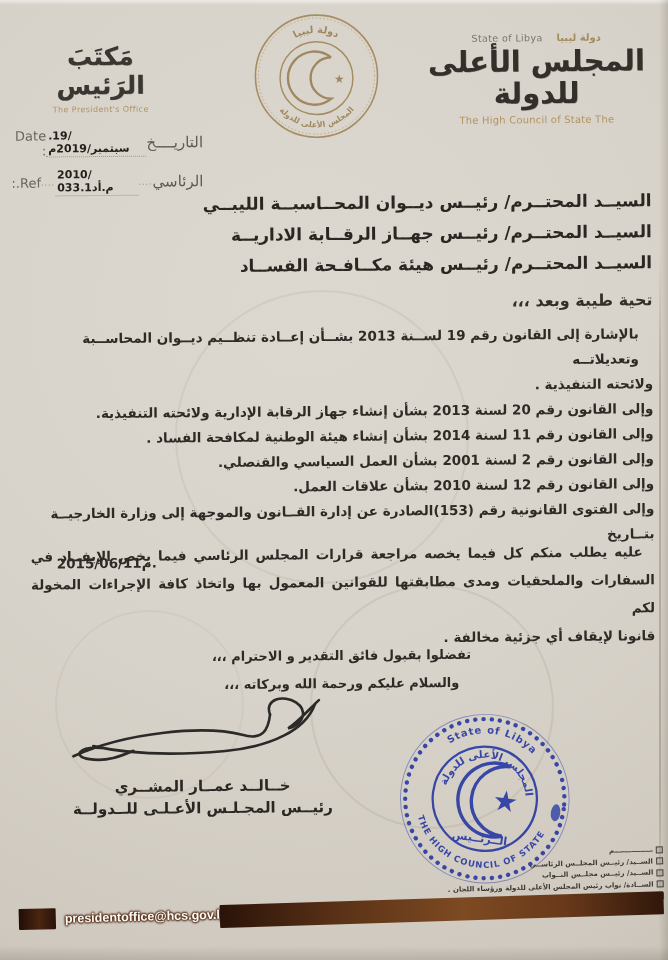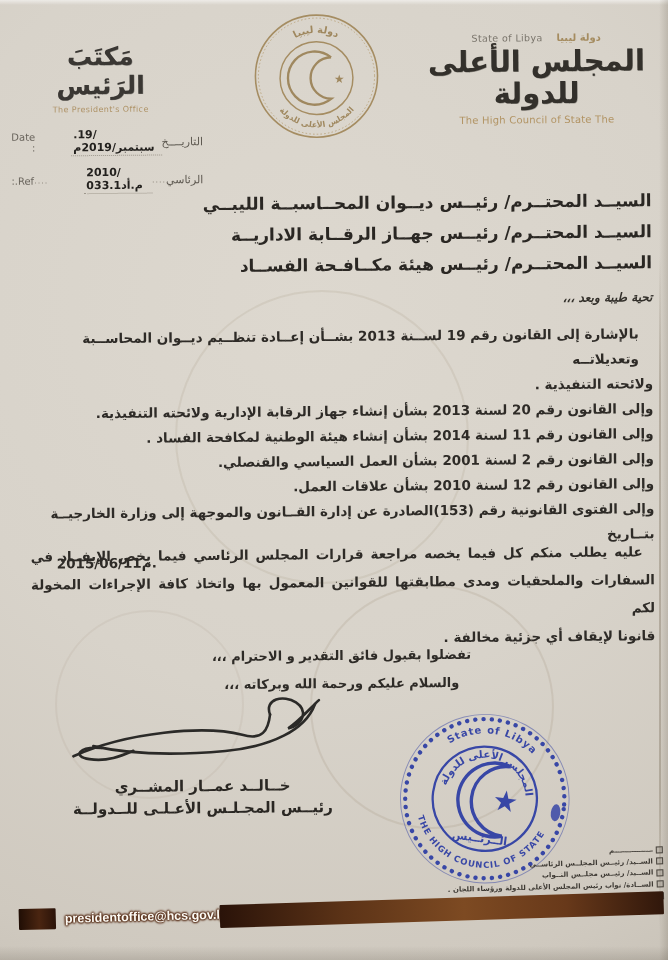--- a/index.html
+++ b/index.html
@@ -34,28 +34,28 @@
 
   .header-right{position:absolute;right:6px;top:34px;width:244px;text-align:center;}
   .state-line{font-size:9.5px;color:#7a756c;letter-spacing:.4px;}
   .state-line .ar{color:#a58c60;font-weight:700;font-size:10px;}
   .council-ar{margin-top:3px;font-size:29px;font-weight:700;color:#33302b;line-height:1.1;letter-spacing:-1px;text-shadow:.5px .5px 0 rgba(51,48,43,.45);}
   .council-en{margin-top:4px;font-size:10px;color:#b29464;letter-spacing:.2px;}
 
   
   .meta{position:absolute;left:14px;top:126px;width:192px;}
   .meta-row{display:flex;direction:rtl;justify-content:space-between;align-items:center;margin-bottom:10px;}
-  .meta-row .lar{font-size:11px;color:#5f5a52;}
-  .meta-row .val{font-size:11px;font-weight:700;color:#23211e;direction:ltr;unicode-bidi:embed;border-bottom:1px dotted rgba(110,102,90,.55);padding:0 2px 1px;margin-left:36px;}
-  .meta-row .len{font-size:10px;color:#6a655d;}
+  .meta-row .lar{font-size:15px;color:#5f5a52;}
+  .meta-row .val{font-size:11px;font-weight:700;color:#23211e;direction:ltr;unicode-bidi:embed;border-bottom:1px dotted rgba(110,102,90,.55);padding:0 2px 1px;}
+  .meta-row .len{font-size:13px;color:#6a655d;}
   .meta-row .dots{font-size:8px;color:#8a8378;letter-spacing:1px;}
 
   
   .recipients{position:absolute;right:14px;top:188px;direction:rtl;text-align:right;font-size:17px;font-weight:700;line-height:31px;color:#2a2723;}
-  .greeting{position:absolute;right:14px;top:293px;direction:rtl;font-size:12px;font-weight:700;color:#33302b;font-style:italic;}
+  .greeting{position:absolute;right:14px;top:293px;direction:rtl;font-size:16px;font-weight:700;color:#33302b;}
 
   .bodytext{position:absolute;right:14px;left:30px;top:324px;direction:rtl;text-align:right;font-size:13.5px;font-weight:700;line-height:25px;color:#2e2b27;}
   .bodytext .indent{padding-right:14px;}
   .bodytext .ltrline{direction:ltr;text-align:left;padding-left:26px;unicode-bidi:embed;}
 
   .request{position:absolute;right:14px;left:30px;top:540px;direction:rtl;text-align:right;font-size:13.5px;font-weight:700;line-height:28px;color:#2e2b27;}
   .request .j{text-align:justify;text-align-last:justify;}
   .request .indent{padding-right:12px;}
 
   .closing{position:absolute;left:130px;right:118px;top:642px;direction:rtl;text-align:center;font-size:13px;font-weight:700;line-height:28px;color:#2e2b27;}

